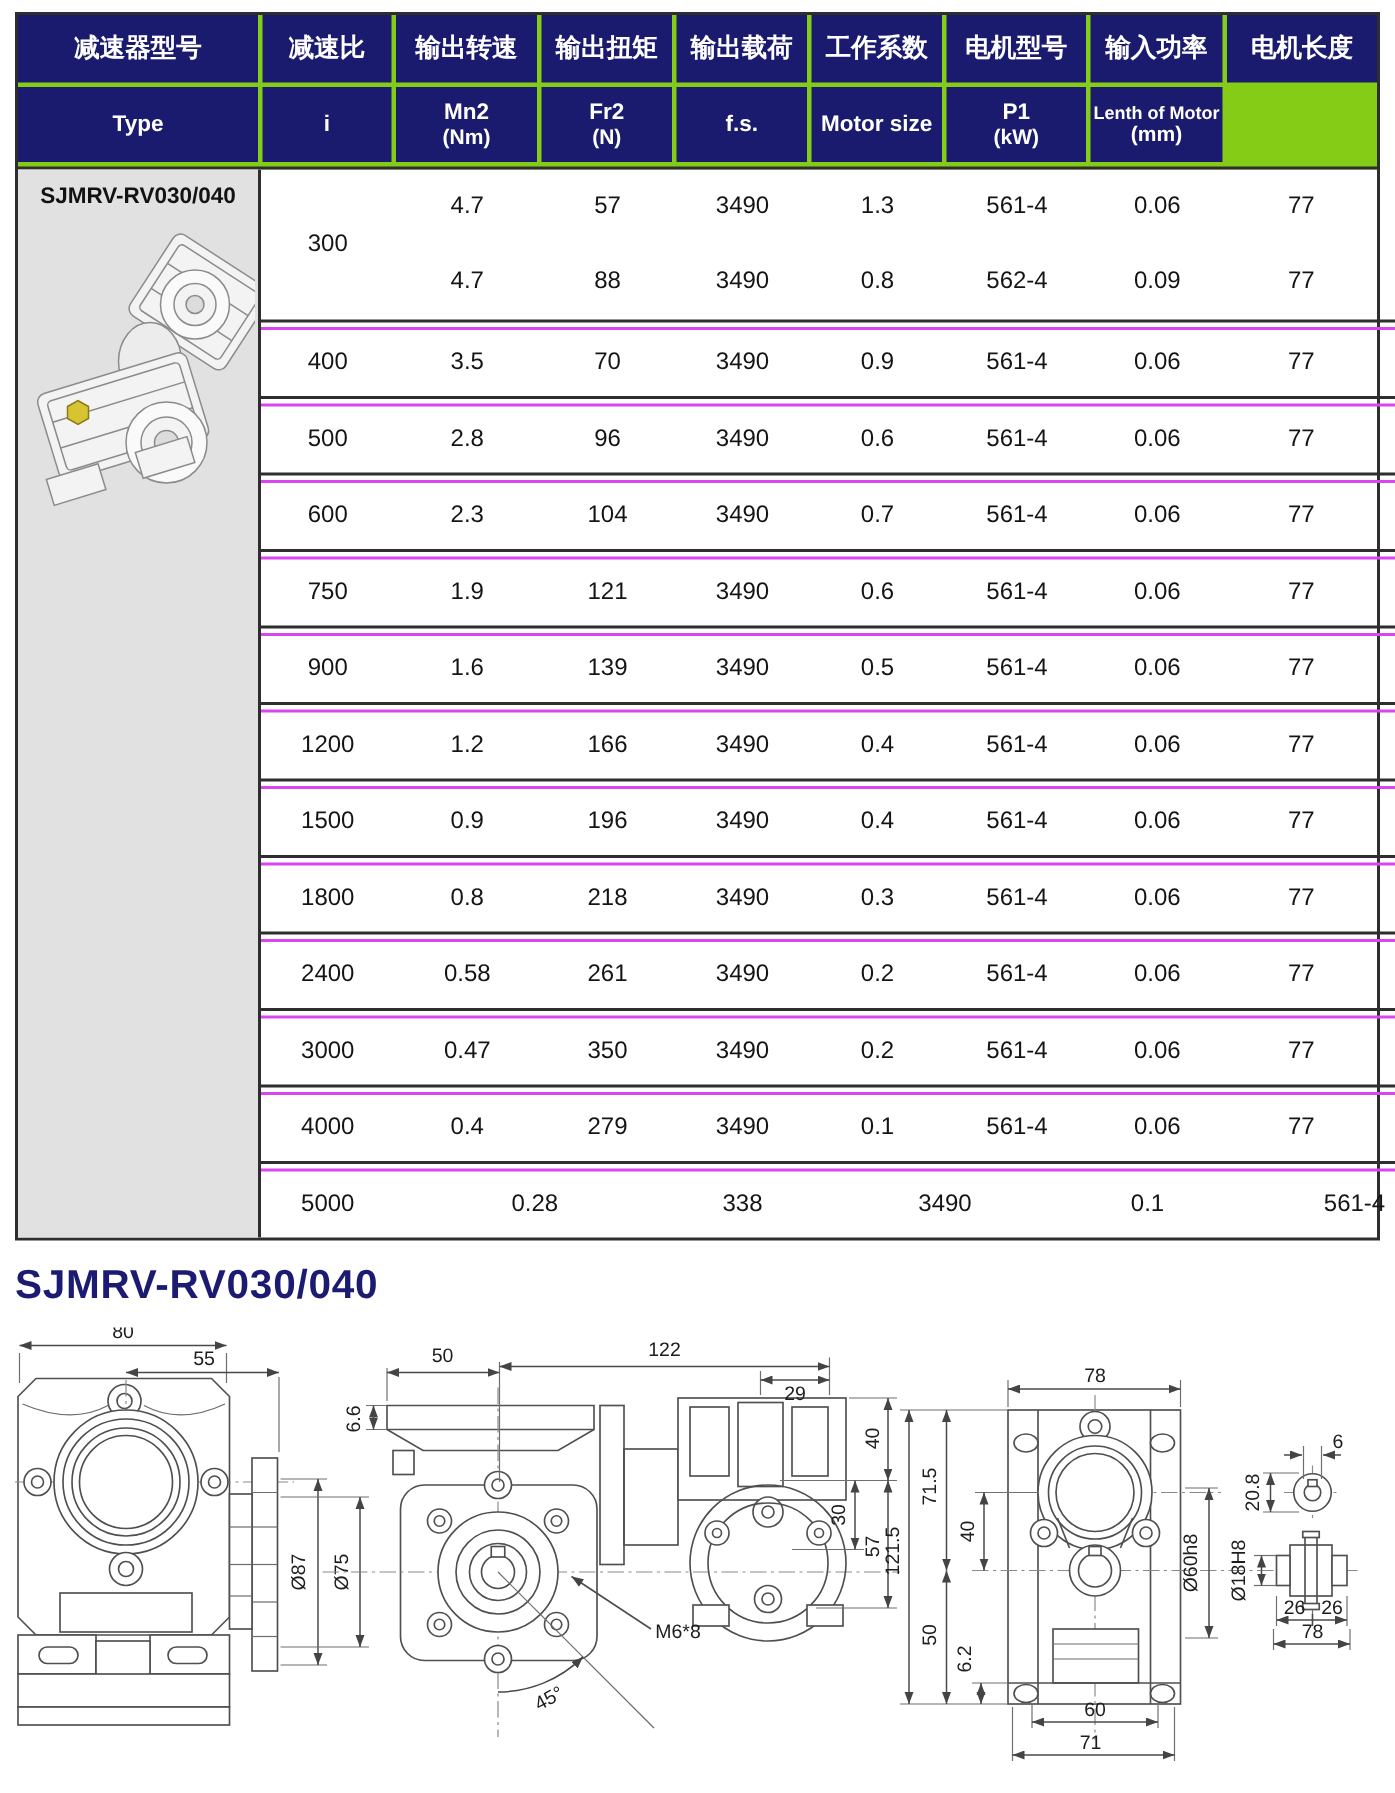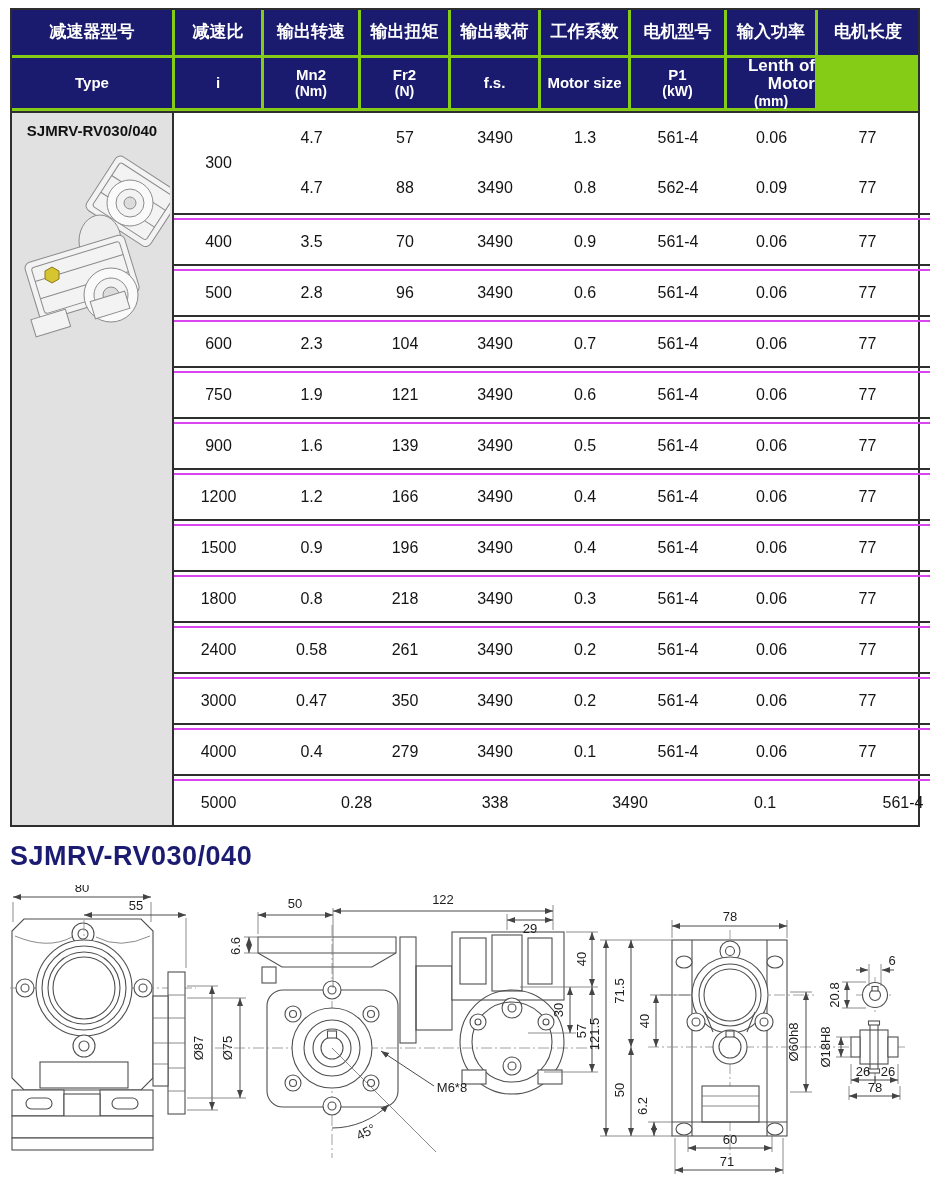--- a/index.html
+++ b/index.html
@@ -117,21 +117,21 @@
         <span class="l1">f.s.</span>
       </div>
     <div class="hcell en">
         <span class="l1">Motor size</span>
       </div>
     <div class="hcell en">
         <span class="l1">P1</span>
         <span class="l2">(kW)</span>
       </div>
     <div class="hcell en">
-        <span class="l1" style="font-size:17px">Lenth of Motor</span>
+        <span class="l1" style="font-size:12px">Lenth of Motor</span>
         <span class="l2">(mm)</span>
       </div>
   </div>
 
   <div class="tbody">
     <div class="type-col">
       <div class="type-label">SJMRV-RV030/040</div>
 
       <svg class="prod" width="156" height="195" viewBox="0 0 156 195">
         <g fill="#f3f3f3" stroke="#8b8b8b" stroke-width="1">

